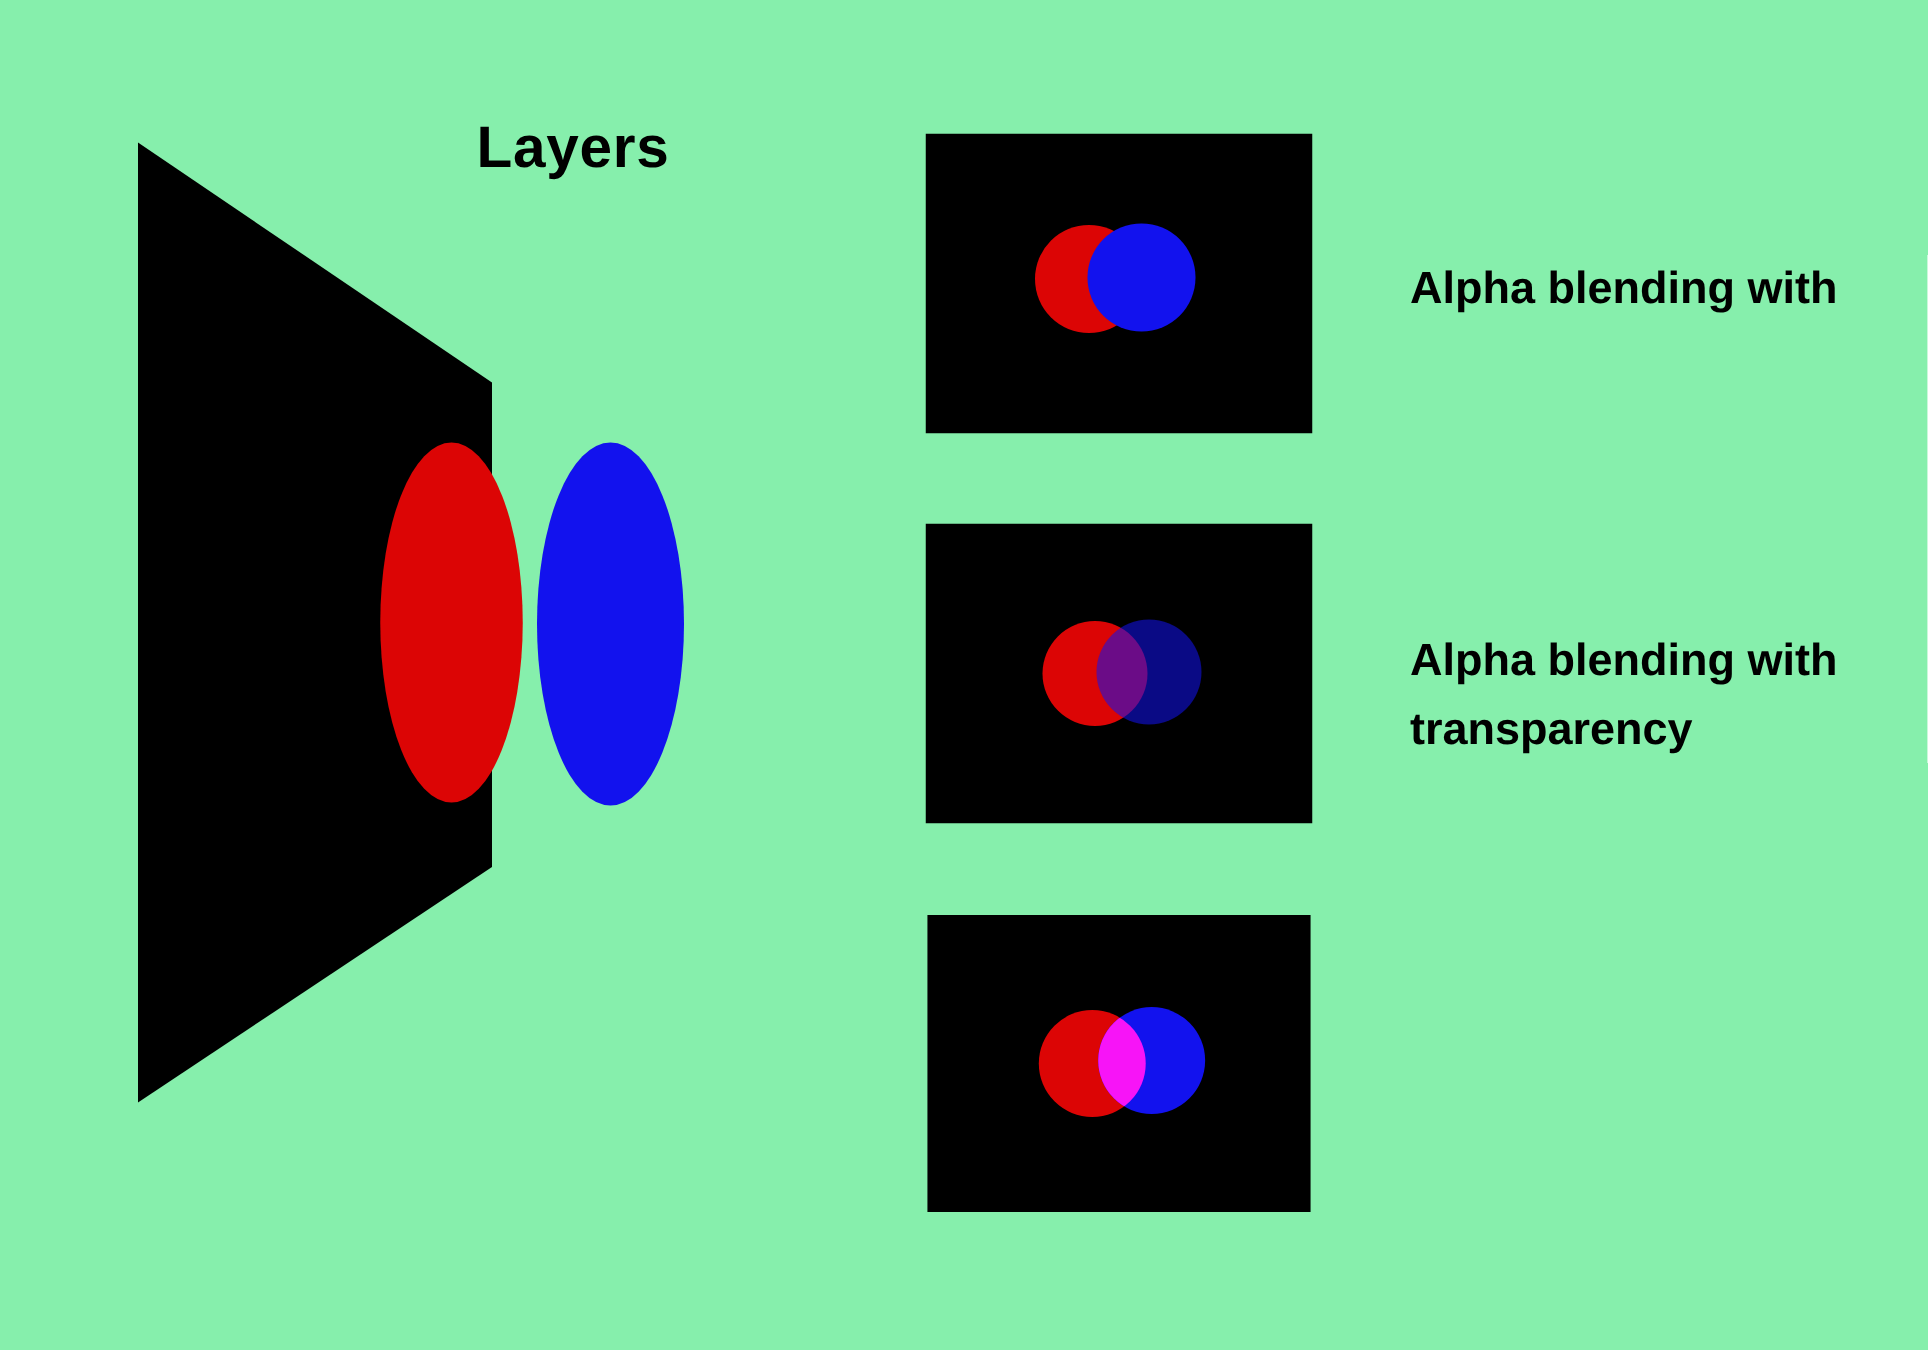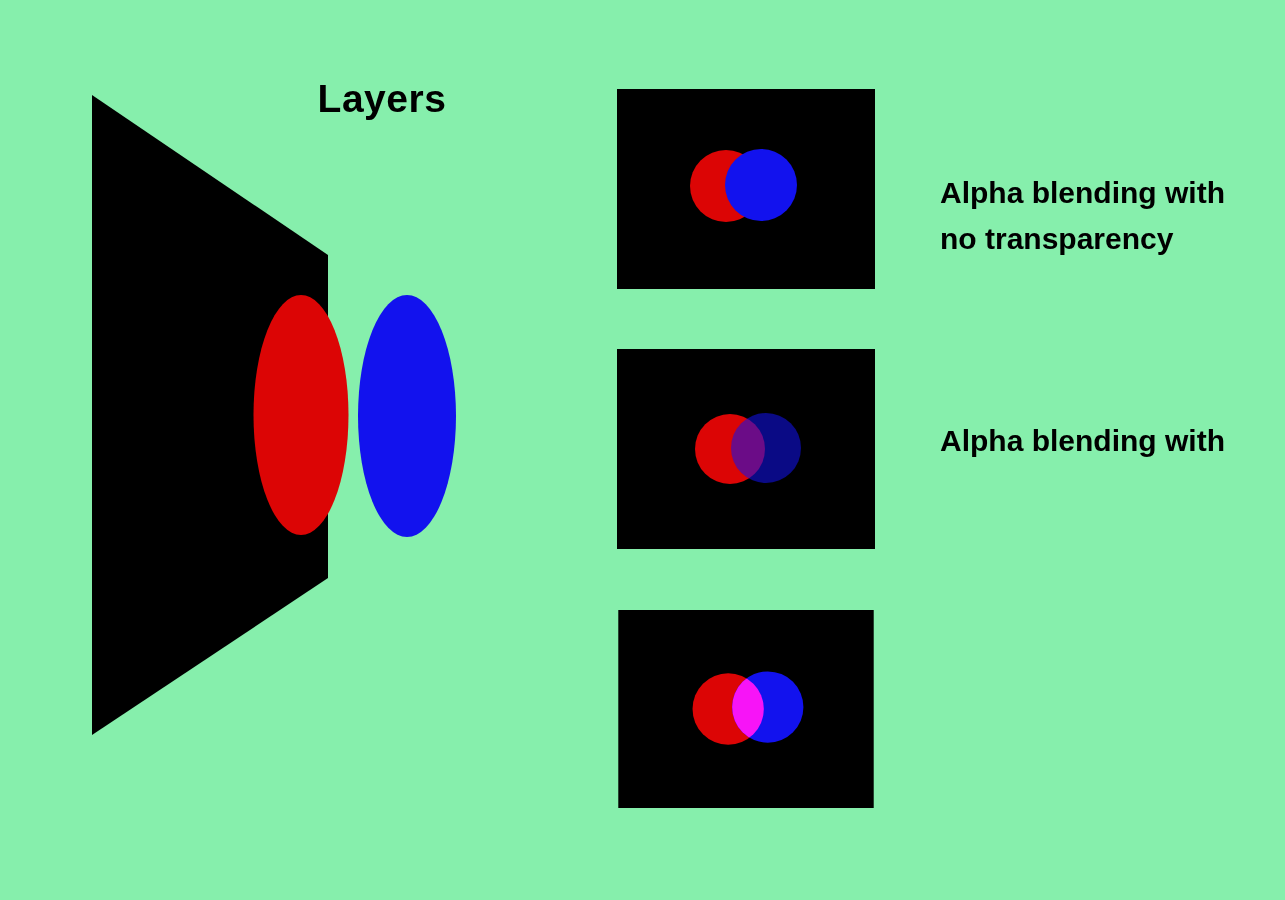--- a/index.html
+++ b/index.html
@@ -66,30 +66,30 @@
     <ellipse cx="407" cy="416" rx="49" ry="121" fill="#1212EE"></ellipse>
   </svg>
 
   <svg class="panel p1" viewBox="0 0 258 200" xmlns="http://www.w3.org/2000/svg">
     <rect x="0" y="0" width="258" height="200" fill="#000000"></rect>
     <circle cx="109" cy="97" r="36" fill="#DC0505"></circle>
     <circle cx="144" cy="96" r="36" fill="#1212EE"></circle>
   </svg>
   <div class="label l1">
     <div>Alpha blending with</div>
-    <div>no transparency</div>
   </div>
 
   <svg class="panel p2" viewBox="0 0 258 200" xmlns="http://www.w3.org/2000/svg">
     <rect x="0" y="0" width="258" height="200" fill="#000000"></rect>
     <circle cx="113" cy="100" r="35" fill="#DC0505"></circle>
     <circle cx="149" cy="99" r="35" fill="#1212EE" fill-opacity="0.56"></circle>
   </svg>
   <div class="label l2">
     <div>Alpha blending with</div>
+    <div>transparency</div>
   </div>
 
   <svg class="panel p3" viewBox="0 0 258 200" xmlns="http://www.w3.org/2000/svg">
     <defs>
       <clipPath id="clip-red-3">
         <circle cx="111" cy="100" r="36"></circle>
       </clipPath>
     </defs>
     <rect x="0" y="0" width="258" height="200" fill="#000000"></rect>
     <circle cx="111" cy="100" r="36" fill="#DC0505"></circle>

